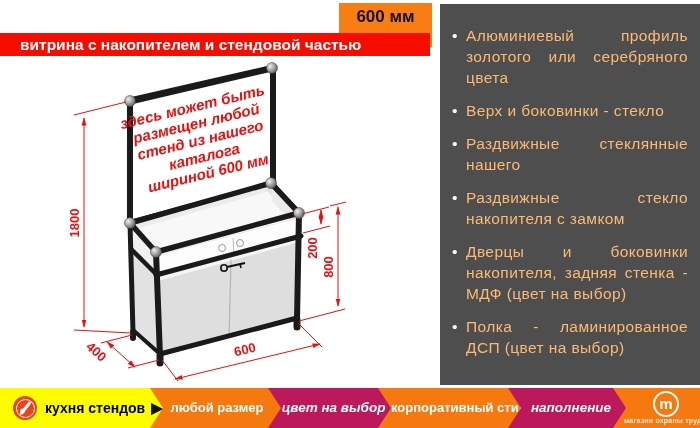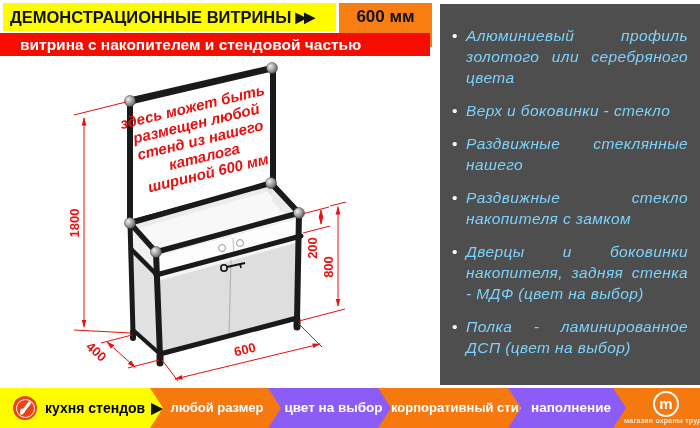--- a/index.html
+++ b/index.html
@@ -15,33 +15,33 @@
     text-align:center;line-height:28px;font-size:17px;font-weight:bold;color:#111;}
   .hdr-red{position:absolute;left:0;top:33px;width:430px;height:23px;background:#f60d00;
     color:#fff;font-size:15.5px;font-weight:bold;line-height:23px;padding-left:20px;box-sizing:border-box;white-space:nowrap;}
 
   
   .panel{position:absolute;left:440px;top:4px;width:260px;height:381px;background:#4e4e4e;
     box-sizing:border-box;padding:21px 12px 0 12px;color:#fff;}
   .panel ul{margin:0;padding:0;list-style:none;}
   .panel li{display:flex;margin-bottom:12px;font-size:15.5px;line-height:21px;}
   .panel li .bul{flex:0 0 14px;color:#fff;}
-  .panel li .txt{flex:1;text-align:justify;letter-spacing:0.4px;color:#7dd3fc;font-style:italic;}
+  .panel li .txt{flex:1;text-align:justify;letter-spacing:0.4px;color:#fdba74;}
 
   
   .draw{position:absolute;left:0;top:55px;width:460px;height:333px;}
 
   
   .footer{position:absolute;left:0;top:388px;width:700px;height:40px;background:#f5790f;}
   .chev{position:absolute;top:0;height:40px;}
   .chev-yellow{left:0;width:163px;background:#fdfd00;
     clip-path:polygon(0 0,calc(100% - 13px) 0,100% 50%,calc(100% - 13px) 100%,0 100%);
     display:flex;align-items:center;}
-  .chev-red{background:#8b5cf6;
-    clip-path:polygon(0 0,calc(100% - 13px) 0,100% 50%,calc(100% - 13px) 100%,0 100%,13px 50%);}
+  .chev-red{background:#be185d;
+    clip-path:polygon(0 0,calc(100% - 13px) 0,100% 50%,calc(100% - 13px) 100%,0 100%,13px 50%);font-style:italic;}
   .chev-label{position:absolute;top:0;height:40px;line-height:40px;text-align:center;
     color:#fff;font-size:13px;font-weight:bold;white-space:nowrap;}
   .chev-red .inner{display:block;width:100%;padding-left:8px;box-sizing:border-box;
     line-height:40px;text-align:center;color:#fff;font-size:13.5px;font-weight:bold;white-space:nowrap;}
   .brand-icon{position:relative;width:24px;height:24px;border-radius:50%;background:#e8431a;
     margin-left:13px;flex:0 0 24px;}
   .brand-icon .ring{position:absolute;inset:2.5px;border:1.5px solid #fff;border-radius:50%;}
   .brand-icon .slash{position:absolute;left:11px;top:4px;width:2.5px;height:16px;background:#fff;
     transform:rotate(38deg);border-radius:2px;}
   .brand-icon .dot{position:absolute;left:7px;top:13px;width:5px;height:4px;background:#fff;border-radius:2px;transform:rotate(38deg);}
@@ -51,24 +51,20 @@
     border-radius:50%;box-sizing:border-box;text-align:center;line-height:21px;
     color:#fff;font-size:15px;font-weight:bold;}
   .logo-caption{position:absolute;left:624px;top:417px;width:74px;text-align:right;
     color:#ffe9d6;font-size:7px;font-weight:bold;letter-spacing:0.2px;white-space:nowrap;}
 </style>
 </head>
 <body>
 
 <div id="page">
 
-  <div class="hdr-yellow">
-    <span class="t">ДЕМОНСТРАЦИОННЫЕ ВИТРИНЫ</span>
-    <span class="arr">▶▶</span>
-  </div>
   <div class="hdr-orange">600 мм</div>
   <div class="hdr-red">витрина с накопителем и стендовой частью</div>
 
   <svg class="draw" viewBox="0 0 460 333">
     <defs>
       <radialGradient id="ball" cx="35%" cy="35%" r="75%">
         <stop offset="0%" stop-color="#f0f0f0"></stop>
           <stop offset="55%" stop-color="#9a9a9a"></stop>
           <stop offset="100%" stop-color="#555"></stop>
       </radialGradient>

